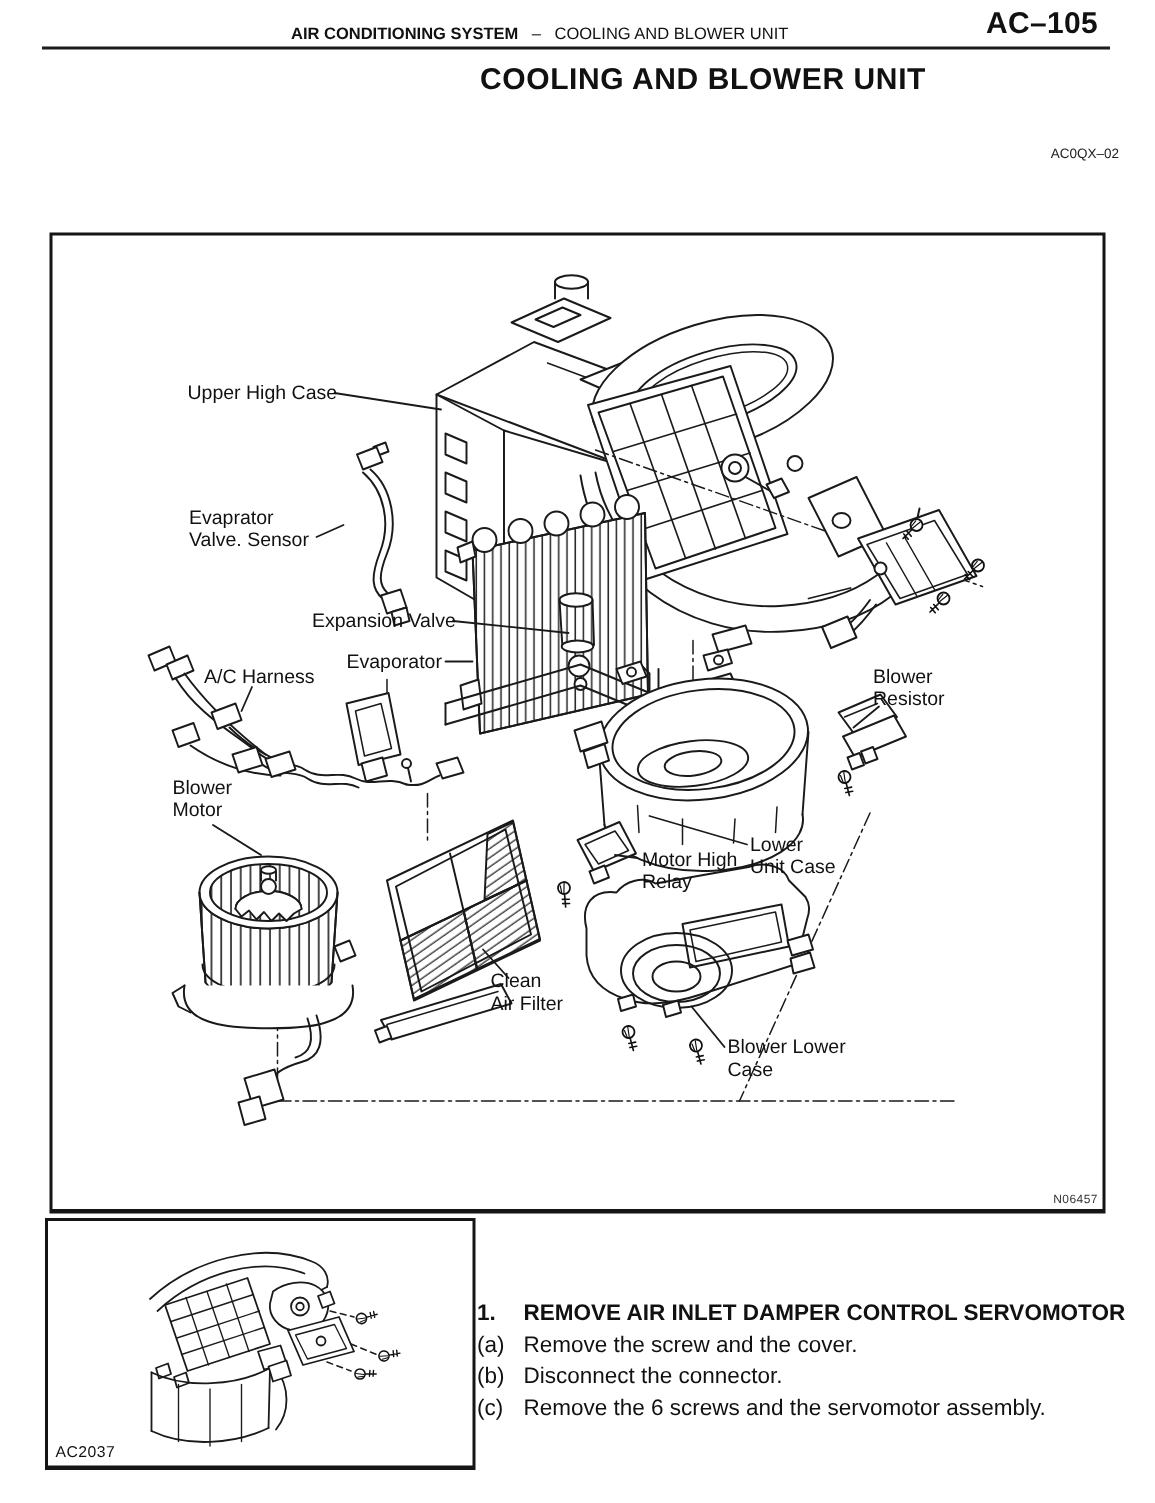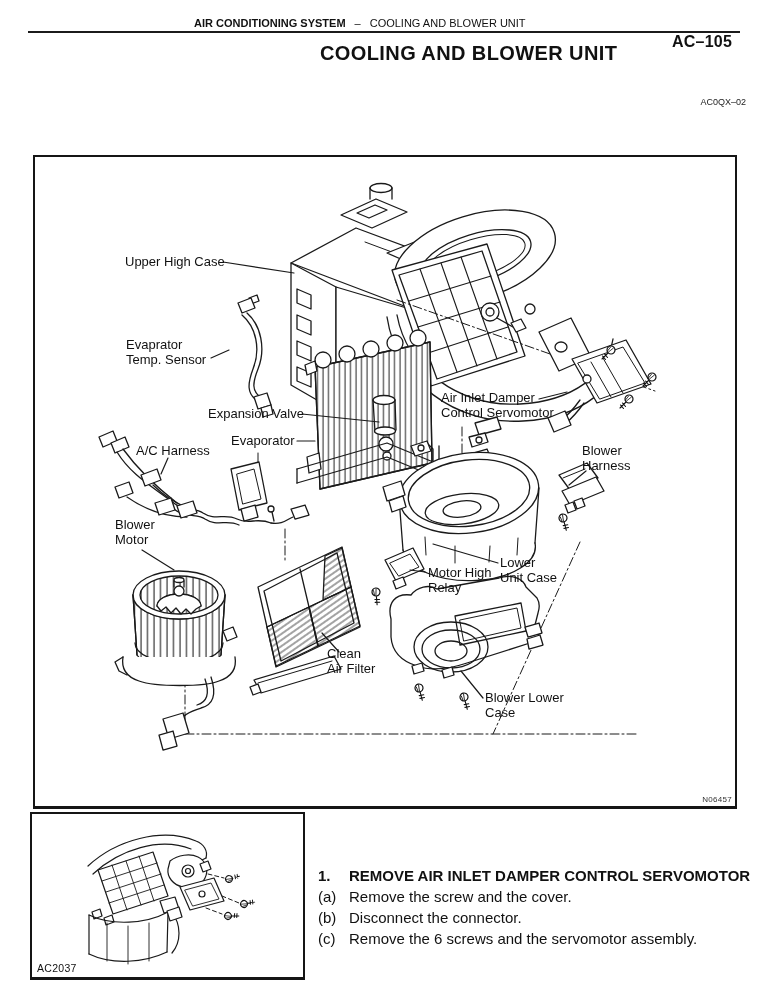--- a/index.html
+++ b/index.html
@@ -1,27 +1,27 @@
 <!DOCTYPE html>
 <html><head>
 <meta charset="utf-8">
 <style>
   html,body{margin:0;padding:0;background:#f5f5f2;}
   #page{position:relative;width:770px;height:1002px;background:#ffffff;
         font-family:"Liberation Sans",sans-serif;color:#111;overflow:hidden;}
   .abs{position:absolute;}
-  #page-code{top:5px;right:38px;font-size:16px;font-weight:bold;letter-spacing:.2px;margin-top:28px;}
+  #page-code{top:5px;right:38px;font-size:20px;font-weight:bold;letter-spacing:.2px;}
   #header-line{top:17px;left:158px;font-size:11px;white-space:nowrap;}
   #header-line .sec{font-weight:bold;margin-left:36px;}
   #header-line .sep{margin:0 9px;}
   #header-rule{top:31px;left:28px;width:712px;height:2px;background:#1b1b1b;}
   #title{top:40px;left:320px;font-size:20px;font-weight:bold;line-height:26px;letter-spacing:.4px;}
   #doc-code{top:97px;right:24px;font-size:9px;color:#222;text-align:center;}
   #main-figure{top:155px;left:33px;width:700px;height:649px;border:2px solid #151515;border-bottom-width:3px;background:#fff;}
-  #detail-figure{top:812px;left:30px;width:271px;height:163px;border:2px solid #151515;border-bottom-width:3px;background:#fff;}
+  #detail-figure{top:812px;left:30px;width:271px;height:163px;border:2px solid #151515;border-bottom-width:3px;background:#fff;padding-left:12px;}
   .fig-code{position:absolute;font-size:8px;color:#333;letter-spacing:.3px;}
   #main-fig-code{right:3px;bottom:2px;text-align:center;}
   #detail-fig-code{left:5px;bottom:3px;font-size:10.5px;color:#111;}
   .lbl{position:absolute;font-size:13px;line-height:14.5px;white-space:nowrap;color:#111;}
   .lbl span{display:block;}
   #instructions{top:865px;left:318px;width:442px;font-size:15px;line-height:21px;}
   .irow{display:grid;grid-template-columns:31px 1fr;align-items:baseline;}
   .ihead{font-weight:bold;}
   svg{display:block;}
 </style>
@@ -309,42 +309,38 @@
           <line x1="448" y1="541" x2="426" y2="514"></line>
         </g>
       </g>
     </svg>
 
     <div class="lbl" style="left:90px;top:98px">
         <span>Upper High Case</span>
       </div>
     <div class="lbl" style="left:91px;top:181px">
         <span>Evaprator</span>
-        <span>Temp. Sensor</span>
+        <span>Valve. Sensor</span>
       </div>
     <div class="lbl" style="left:173px;top:250px">
         <span>Expansion Valve</span>
       </div>
     <div class="lbl" style="left:196px;top:277px">
         <span>Evaporator</span>
       </div>
     <div class="lbl" style="left:101px;top:287px">
         <span>A/C Harness</span>
       </div>
     <div class="lbl" style="left:80px;top:361px">
         <span>Blower</span>
         <span>Motor</span>
       </div>
-    <div class="lbl" style="left:406px;top:234px">
-        <span>Air Inlet Damper</span>
-        <span>Control Servomotor</span>
-      </div>
     <div class="lbl" style="left:547px;top:287px">
         <span>Blower</span>
-        <span>Harness</span>
+        <span>Resistor</span>
       </div>
     <div class="lbl" style="left:465px;top:399px">
         <span>Lower</span>
         <span>Unit Case</span>
       </div>
     <div class="lbl" style="left:393px;top:409px">
         <span>Motor High</span>
         <span>Relay</span>
       </div>
     <div class="lbl" style="left:292px;top:490px">

